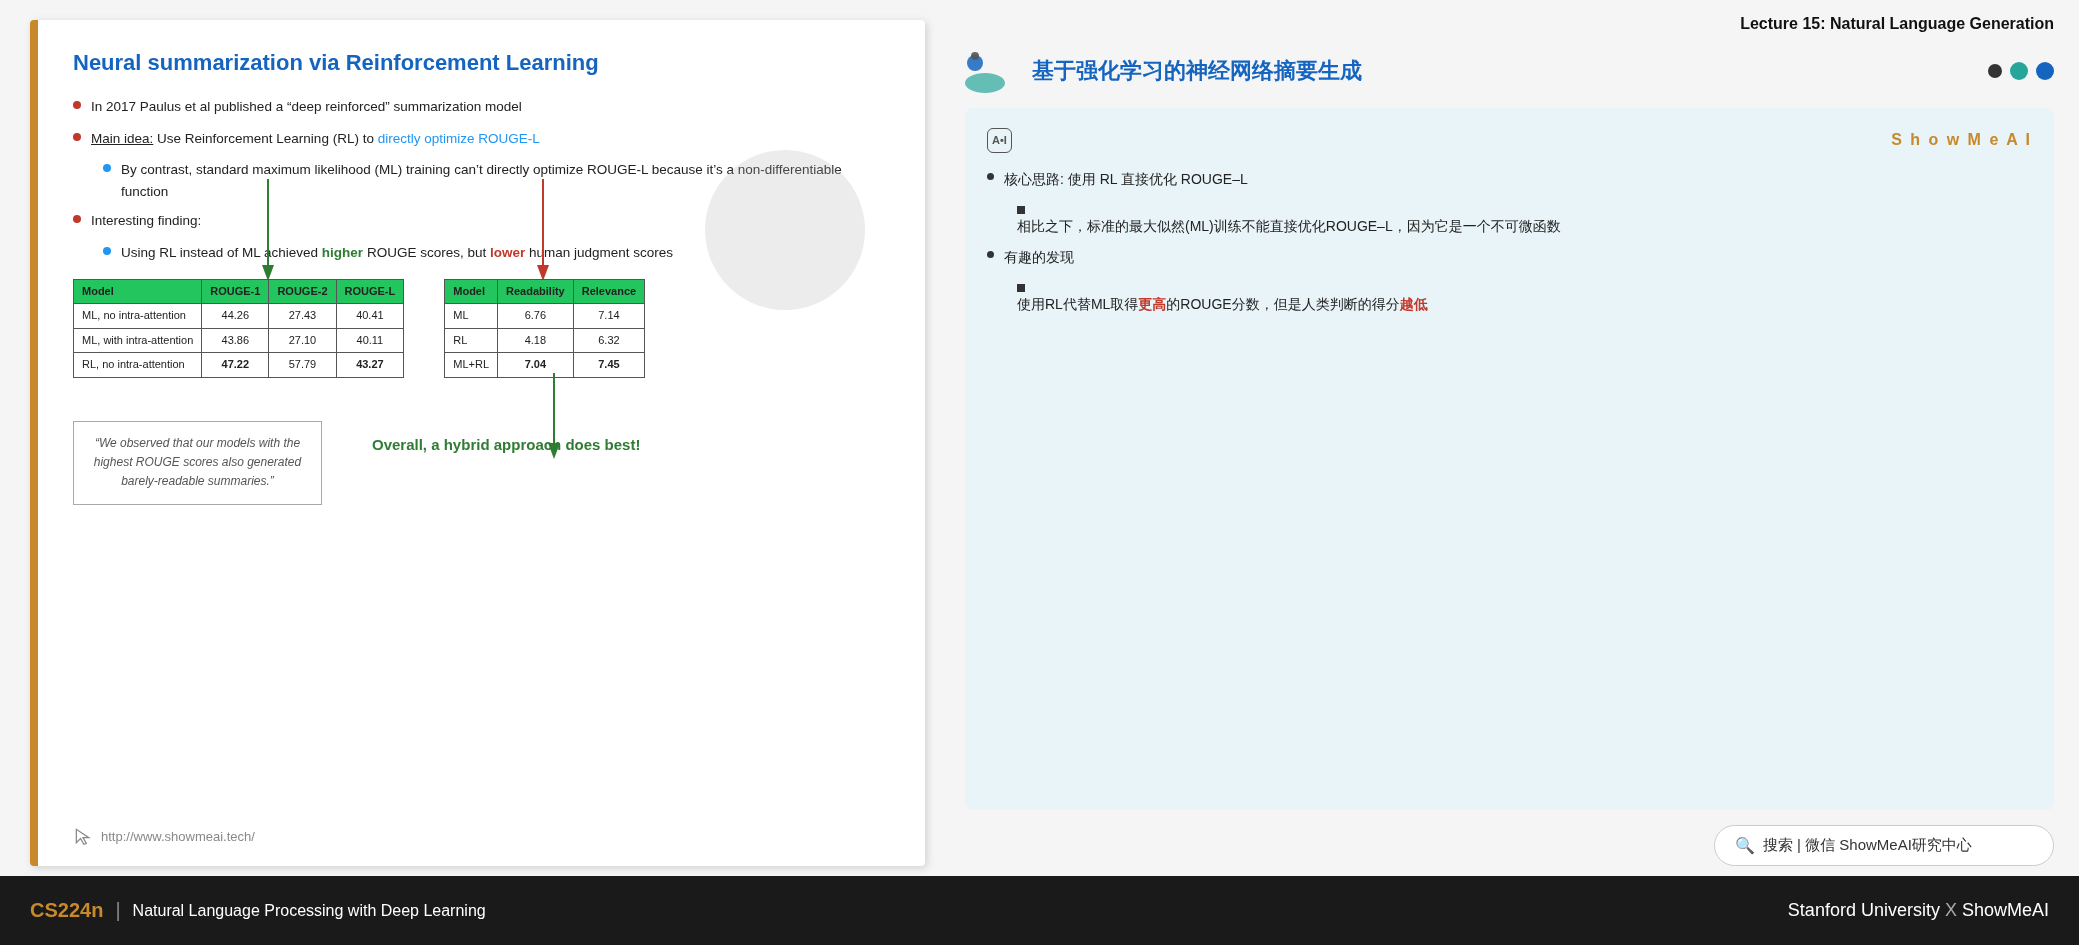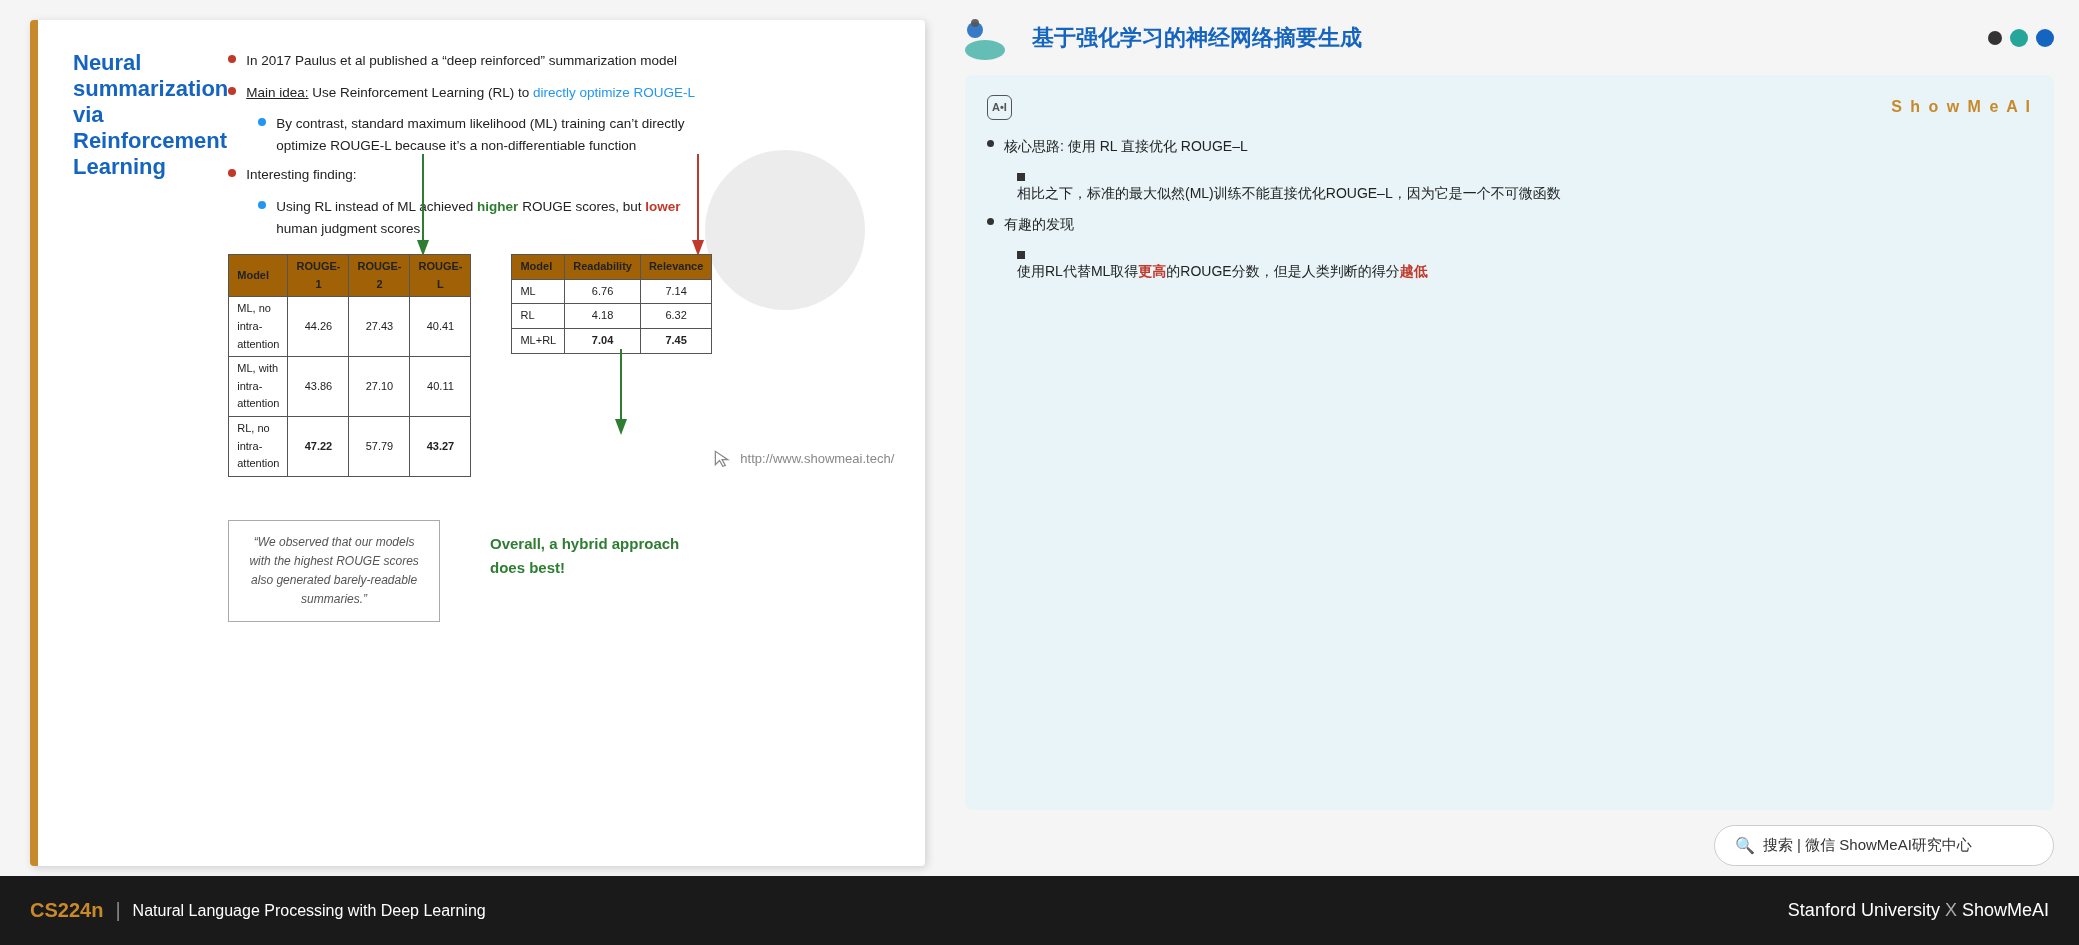--- a/index.html
+++ b/index.html
@@ -28,20 +28,21 @@
     .slide-panel {
       width: 895px;
       background: white;
       margin: 20px 20px 10px 30px;
       border-radius: 4px;
       box-shadow: 2px 2px 8px rgba(0,0,0,0.15);
       border-left: 8px solid #c8892a;
       padding: 30px 35px 20px 35px;
       position: relative;
       display: flex;
+      flex-direction: column;
     }
 
     .slide-title {
       font-size: 22px;
       font-weight: bold;
       color: #1565c0;
       margin-bottom: 20px;
     }
 
     .slide-content {
@@ -88,21 +89,21 @@
     .highlight-green { color: #2e7d32; font-weight: bold; }
     .highlight-red { color: #c0392b; font-weight: bold; }
     .underline { text-decoration: underline; }
 
     .data-table {
       border-collapse: collapse;
       font-size: 11px;
     }
 
     .data-table th {
-      background: #a16207;
+      background: #22c55e;
       border: 1px solid #555;
       padding: 3px 8px;
       font-weight: bold;
       text-align: center;
     }
 
     .data-table td {
       border: 1px solid #555;
       padding: 3px 8px;
       text-align: center;
@@ -503,20 +504,21 @@
       <div class="slide-footer">
         <svg class="footer-icon" viewBox="0 0 24 24">
           <path d="M4 4 L4 20 L9 15 L13 22 L16 21 L12 14 L19 14 Z" fill="none" stroke="#888" stroke-width="1.5"></path>
         </svg>
         <span style="color:#888;">http://www.showmeai.tech/</span>
       </div>
     </div>
 
     <div class="right-panel">
 
+      <div class="lecture-title">Lecture 15: Natural Language Generation</div>
 
       <div class="chinese-header">
 
         <svg class="wave-icon" viewBox="0 0 55 45">
           <ellipse cx="20" cy="35" rx="20" ry="10" fill="#26a69a" opacity="0.7"></ellipse>
           <circle cx="10" cy="15" r="8" fill="#1565c0" opacity="0.85"></circle>
           <circle cx="10" cy="8" r="4" fill="#555" opacity="0.9"></circle>
         </svg>
         <div class="chinese-title">基于强化学习的神经网络摘要生成</div>
 

